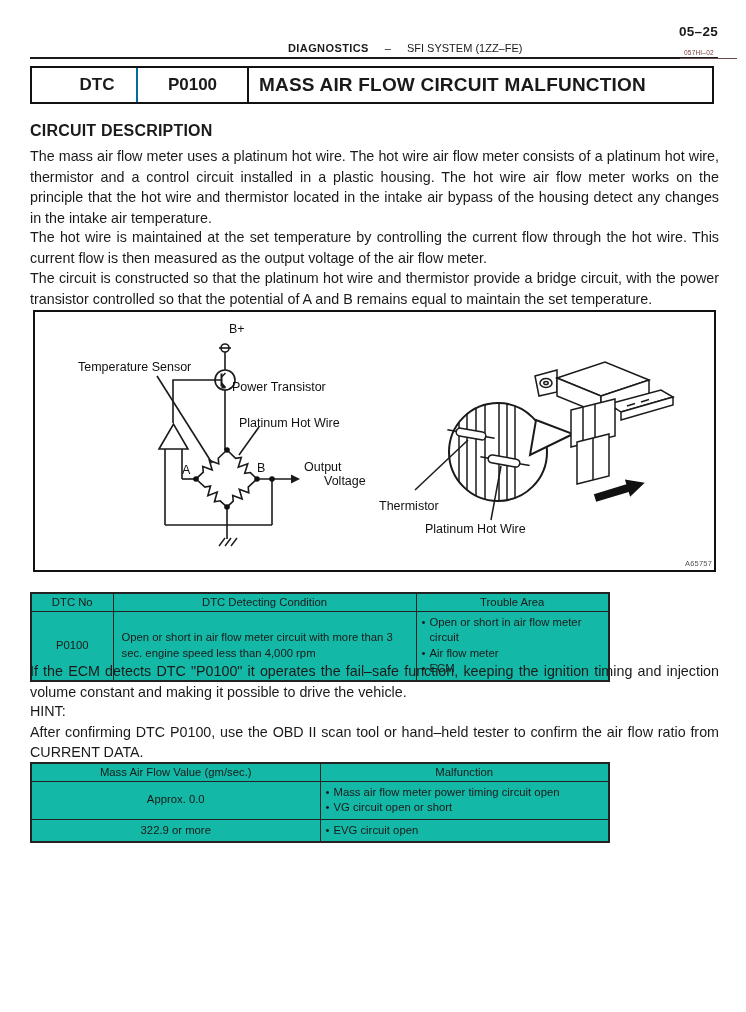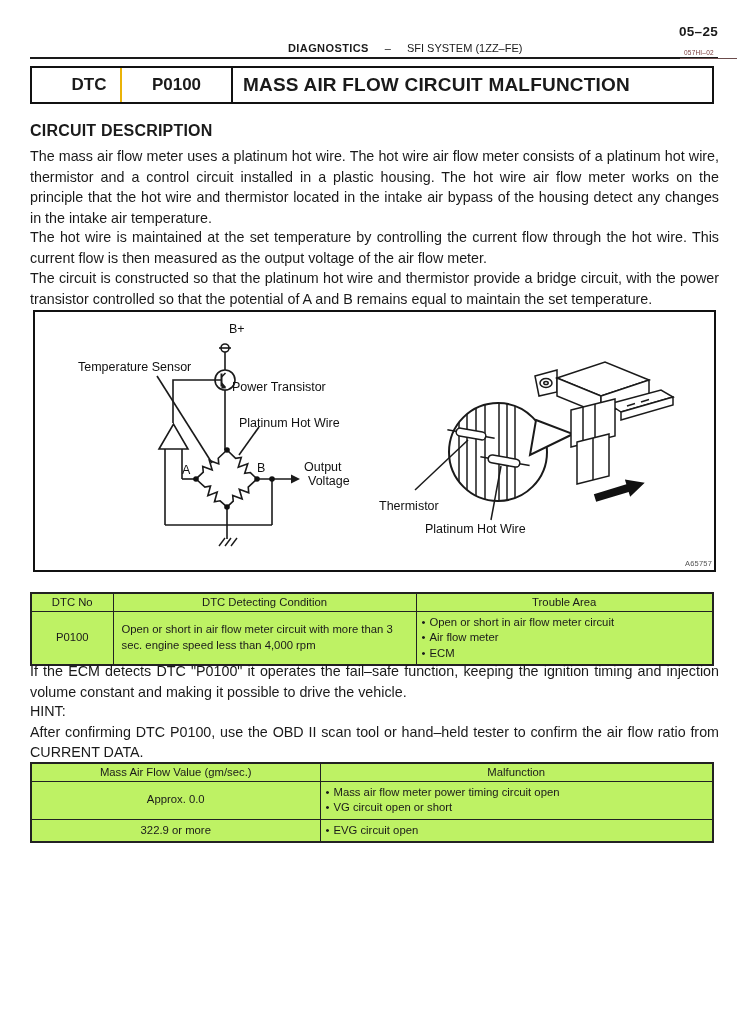--- a/index.html
+++ b/index.html
@@ -12,39 +12,39 @@
   .hdr { position:absolute; top:42px; left:288px; font-size:11px; white-space:nowrap; }
   .hdr .sec { font-weight:bold; letter-spacing:.4px; }
   .hdr .sep { margin:0 16px; }
   .rule { position:absolute; top:57px; left:30px; width:688px; height:2px; background:#1a1a1a; }
   .rule-ext { position:absolute; top:58px; left:680px; width:57px; height:1px; background:#6b4c4c; }
   .doc-code { position:absolute; top:49px; left:684px; font-size:6.5px; color:#7a3b3b; letter-spacing:.2px; }
 
   
   .banner { position:absolute; top:66px; left:30px; width:684px; height:38px; border:2px solid #111; display:flex; align-items:stretch; }
   .banner .cell { display:flex; align-items:center; justify-content:center; font-weight:bold; }
-  .banner .c1 { width:90px; border-right:2px solid #eab308; font-size:17px;padding-left:26px; }
+  .banner .c1 { width:106px; border-right:2px solid #0369a1; font-size:17px;padding-left:26px; }
   .banner .c2 { width:111px; border-right:2px solid #111; font-size:17px; }
   .banner .c3 { flex:1; justify-content:flex-start; padding-left:10px; font-size:19px; letter-spacing:.2px; }
 
   .h1 { position:absolute; top:122px; left:30px; font-size:16px; font-weight:bold; letter-spacing:.2px; }
   .para { position:absolute; left:30px; width:689px; font-size:14.3px; line-height:20.5px; text-align:justify; }
   #p1 { top:146px; } #p2 { top:227px; } #p3 { top:268px; }
   #failsafe { top:661px; } 
   #hint-label { position:absolute; left:30px; top:703px; font-size:14.3px; }
   #hint-text { top:722px; line-height:20px; }
 
   
   .figure { position:absolute; top:310px; left:33px; width:683px; height:262px; border:2px solid #111; background:#fff; }
   .figure svg { position:absolute; left:0; top:0; }
   .flabel { position:absolute; font-size:12.5px; white-space:nowrap; color:#111; }
   .fcode { position:absolute; left:650px; top:247px; font-size:7.5px; color:#555; letter-spacing:.2px; }
 
   
-  table.doc { position:absolute; left:30px; border-collapse:collapse; width:684px; table-layout:fixed; background:#bef264; }
+  table.doc { position:absolute; left:30px; border-collapse:collapse; width:580px; table-layout:fixed; background:#14b8a6; }
   table.doc, table.doc th, table.doc td { border:1.5px solid #222; }
   table.doc { border-width:2px; }
   table.doc th { font-size:11.3px; font-weight:normal; text-align:center; padding:2px 4px; height:18px; }
   table.doc td { font-size:11.3px; vertical-align:middle; padding:3px 8px; line-height:15.5px; }
   td.cen { text-align:center; }
   .bi { display:flex; line-height:15.5px; }
   .bu { margin-right:4px; }
   #t1 { top:592px; } #t2 { top:762px; }
 </style>
 </head>
@@ -179,21 +179,21 @@
     </svg>
 
     <div class="flabel" style="left:194px; top:10px;">B+</div>
     <div class="flabel" style="left:43px; top:48px;">Temperature Sensor</div>
     <div class="flabel" style="left:197px; top:60px;margin-top:8px;">Power Transistor</div>
     <div class="flabel" style="left:204px; top:104px;">Platinum Hot Wire</div>
     <div class="flabel" style="left:147px; top:151px;">A</div>
     <div class="flabel" style="left:222px; top:149px;">B</div>
     <div class="flabel" style="left:269px; top:148px;">
       <div>Output</div>
-      <div style="margin-left:4px;">Voltage</div>
+      <div style="margin-left:20px;">Voltage</div>
     </div>
     <div class="flabel" style="left:344px; top:156px;margin-top:31px;">Thermistor</div>
     <div class="flabel" style="left:390px; top:210px;">Platinum Hot Wire</div>
     <div class="fcode">A65757</div>
   </div>
 
   <table class="doc" id="t1">
     <colgroup>
         <col style="width:82px">
         <col style="width:303px">

